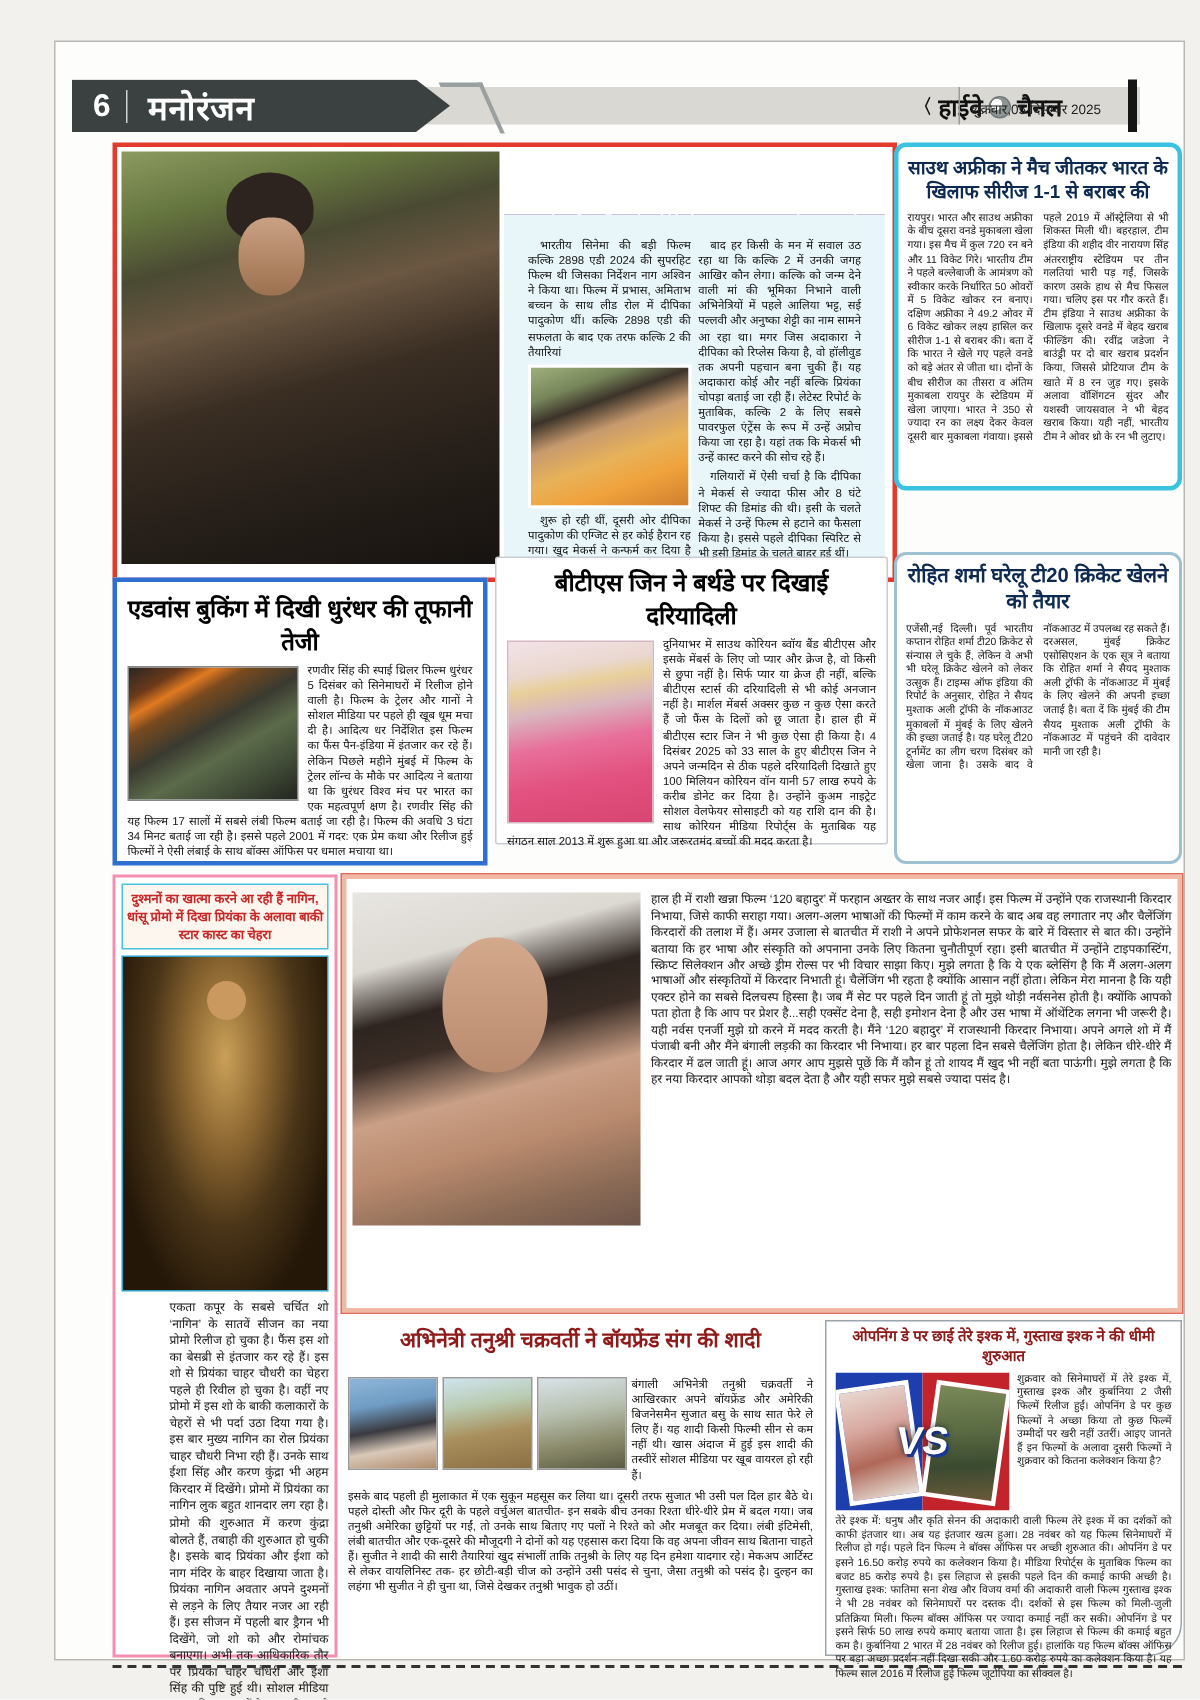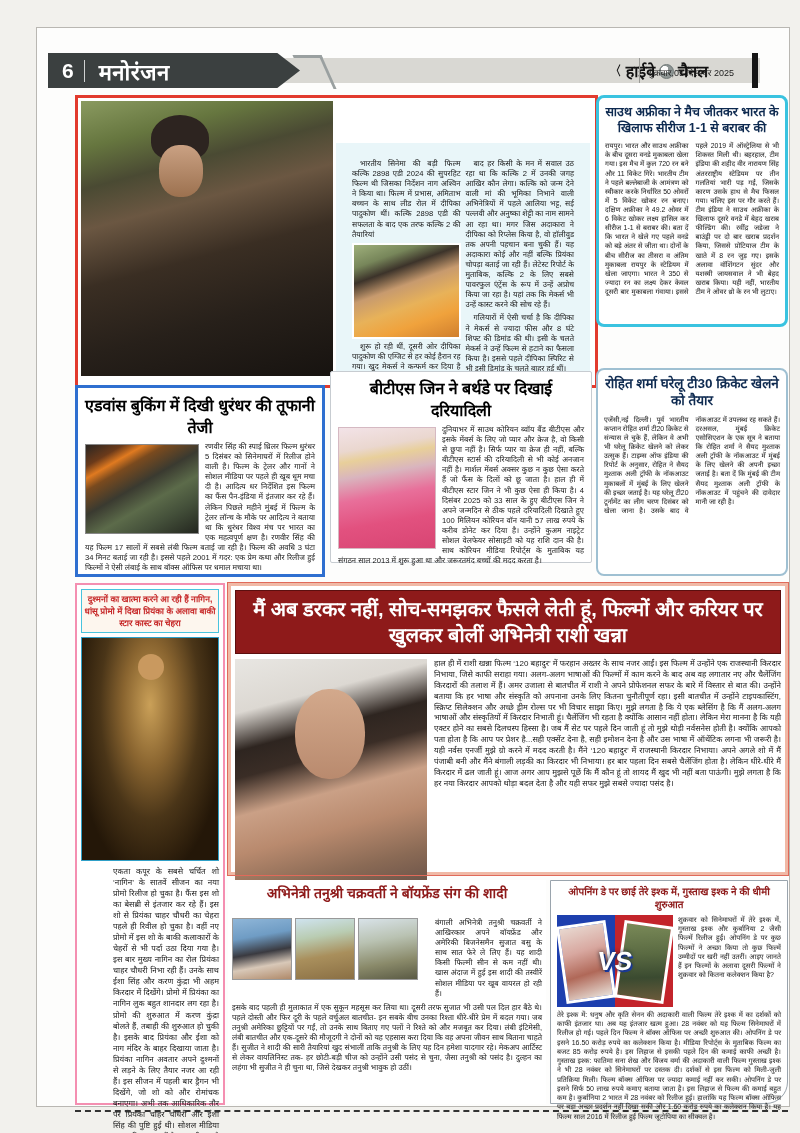--- a/index.html
+++ b/index.html
@@ -56,21 +56,21 @@
   .rashi-txt{flex:1;font-size:8px;line-height:1.36;text-align:justify;}
   
   .box-naagin{left:75px;top:583px;width:150px;height:522px;border:2px solid #f48fb1;background:#fff;box-sizing:border-box;padding:4px;}
   .naagin-head{border:1px solid #49c3dd;color:#c62828;background:#fdf6ee;font-size:8.6px;font-weight:bold;text-align:center;line-height:1.4;padding:3px 2px;}
   .naagin-photo{margin-top:4px;width:100%;height:224px;border:1px solid #2fa0c8;box-sizing:border-box;background:radial-gradient(ellipse at 50% 30%,#caa058 0%,#8a6530 28%,#4a3518 52%,#241708 80%);}
   .naagin-photo:before{content:"";position:absolute;margin-left:56px;margin-top:16px;width:26px;height:26px;border-radius:50%;background:#c9995f;}
   .naagin-txt{margin-top:5px;font-size:8px;line-height:1.38;text-align:justify;margin-left:32px;}
   
   .box-tanu{left:228px;top:880px;width:318px;height:224px;background:#fff;box-sizing:border-box;padding:2px 4px;}
   .tanu-head{font-size:14px;font-weight:bold;color:#8e1a1a;text-align:center;margin:1px 0 4px;}
-  .tanu-row{display:flex;gap:17px;margin-top:16px;}
+  .tanu-row{display:flex;gap:3px;margin-top:16px;}
   .tanu-strip{display:flex;gap:3px;}
   .tanu-ph{width:58px;height:60px;border:1px solid #999;}
   .tanu-ph1{background:linear-gradient(170deg,#8fb6d8 0%,#6f9cc4 30%,#3a3a40 55%,#d8c8b8 75%,#b08a6a 100%);}
   .tanu-ph2{background:linear-gradient(170deg,#cfe3ef 0%,#b9ccb2 30%,#a98f5c 60%,#8a6f44 100%);}
   .tanu-ph3{background:linear-gradient(170deg,#d8e2e8 0%,#b9c2b2 35%,#8a8a6a 70%,#5a5a44 100%);}
   .tanu-intro{flex:1;}
   .tanu-body{margin-top:4px;}
   
   .box-bo{left:550px;top:880px;width:238px;height:224px;border:1px solid #9aa4ad;border-radius:0 0 22px 0;background:#fff;box-sizing:border-box;padding:3px 6px;}
   .bo-head{font-size:10px;font-weight:bold;color:#8e1a1a;text-align:center;margin:1px 0 4px;line-height:1.3;}
@@ -124,21 +124,21 @@
     </div>
   </div>
 </div>
 
 <div class="abs box-cricket">
   <div class="cricket-head">साउथ अफ्रीका ने मैच जीतकर भारत के खिलाफ सीरीज 1-1 से बराबर की</div>
   <div class="twocol tiny">रायपुर। भारत और साउथ अफ्रीका के बीच दूसरा वनडे मुकाबला खेला गया। इस मैच में कुल 720 रन बने और 11 विकेट गिरे। भारतीय टीम ने पहले बल्लेबाजी के आमंत्रण को स्वीकार करके निर्धारित 50 ओवरों में 5 विकेट खोकर रन बनाए। दक्षिण अफ्रीका ने 49.2 ओवर में 6 विकेट खोकर लक्ष्य हासिल कर सीरीज 1-1 से बराबर की। बता दें कि भारत ने खेले गए पहले वनडे को बड़े अंतर से जीता था। दोनों के बीच सीरीज का तीसरा व अंतिम मुकाबला रायपुर के स्टेडियम में खेला जाएगा। भारत ने 350 से ज्यादा रन का लक्ष्य देकर केवल दूसरी बार मुकाबला गंवाया। इससे पहले 2019 में ऑस्ट्रेलिया से भी शिकस्त मिली थी। बहरहाल, टीम इंडिया की शहीद वीर नारायण सिंह अंतरराष्ट्रीय स्टेडियम पर तीन गलतियां भारी पड़ गईं, जिसके कारण उसके हाथ से मैच फिसल गया। चलिए इस पर गौर करते हैं। टीम इंडिया ने साउथ अफ्रीका के खिलाफ दूसरे वनडे में बेहद खराब फील्डिंग की। रवींद्र जडेजा ने बाउंड्री पर दो बार खराब प्रदर्शन किया, जिससे प्रोटियाज टीम के खाते में 8 रन जुड़ गए। इसके अलावा वॉशिंगटन सुंदर और यशस्वी जायसवाल ने भी बेहद खराब किया। यही नहीं, भारतीय टीम ने ओवर थ्रो के रन भी लुटाए।</div>
 </div>
 
 <div class="abs box-rohit">
-  <div class="rohit-head">रोहित शर्मा घरेलू टी30 क्रिकेट खेलने को तैयार</div>
+  <div class="rohit-head">रोहित शर्मा घरेलू टी20 क्रिकेट खेलने को तैयार</div>
   <div class="twocol tiny">एजेंसी,नई दिल्ली। पूर्व भारतीय कप्तान रोहित शर्मा टी20 क्रिकेट से संन्यास ले चुके हैं, लेकिन वे अभी भी घरेलू क्रिकेट खेलने को लेकर उत्सुक हैं। टाइम्स ऑफ इंडिया की रिपोर्ट के अनुसार, रोहित ने सैयद मुश्ताक अली ट्रॉफी के नॉकआउट मुकाबलों में मुंबई के लिए खेलने की इच्छा जताई है। यह घरेलू टी20 टूर्नामेंट का लीग चरण दिसंबर को खेला जाना है। उसके बाद वे नॉकआउट में उपलब्ध रह सकते हैं। दरअसल, मुंबई क्रिकेट एसोसिएशन के एक सूत्र ने बताया कि रोहित शर्मा ने सैयद मुश्ताक अली ट्रॉफी के नॉकआउट में मुंबई के लिए खेलने की अपनी इच्छा जताई है। बता दें कि मुंबई की टीम सैयद मुश्ताक अली ट्रॉफी के नॉकआउट में पहुंचने की दावेदार मानी जा रही है।</div>
 </div>
 
 <div class="abs box-dhu">
   <div class="dhu-head">एडवांस बुकिंग में दिखी धुरंधर की तूफानी तेजी</div>
   <div class="clearfix">
     <div class="dhu-photo"></div>
     <div class="jtxt">रणवीर सिंह की स्पाई थ्रिलर फिल्म धुरंधर 5 दिसंबर को सिनेमाघरों में रिलीज होने वाली है। फिल्म के ट्रेलर और गानों ने सोशल मीडिया पर पहले ही खूब धूम मचा दी है। आदित्य धर निर्देशित इस फिल्म का फैंस पैन-इंडिया में इंतजार कर रहे हैं। लेकिन पिछले महीने मुंबई में फिल्म के ट्रेलर लॉन्च के मौके पर आदित्य ने बताया था कि धुरंधर विश्व मंच पर भारत का एक महत्वपूर्ण क्षण है। रणवीर सिंह की यह फिल्म 17 सालों में सबसे लंबी फिल्म बताई जा रही है। फिल्म की अवधि 3 घंटा 34 मिनट बताई जा रही है। इससे पहले 2001 में गदर: एक प्रेम कथा और रिलीज हुई फिल्मों ने ऐसी लंबाई के साथ बॉक्स ऑफिस पर धमाल मचाया था।</div>
   </div>
 </div>
@@ -154,21 +154,20 @@
 <div class="abs box-naagin">
   <div class="naagin-head">दुश्मनों का खात्मा करने आ रही हैं नागिन, धांसू प्रोमो में दिखा प्रियंका के अलावा बाकी स्टार कास्ट का चेहरा</div>
   <div class="naagin-photo"></div>
   <div class="naagin-txt">
     <span>एकता कपूर के सबसे चर्चित शो ‘नागिन’ के सातवें सीजन का नया प्रोमो रिलीज हो चुका है। फैंस इस शो का बेसब्री से इंतजार कर रहे हैं। इस शो से प्रियंका चाहर चौधरी का चेहरा पहले ही रिवील हो चुका है। वहीं नए प्रोमो में इस शो के बाकी कलाकारों के चेहरों से भी पर्दा उठा दिया गया है। इस बार मुख्य नागिन का रोल प्रियंका चाहर चौधरी निभा रही हैं। उनके साथ ईशा सिंह और करण कुंद्रा भी अहम किरदार में दिखेंगे। प्रोमो में प्रियंका का नागिन लुक बहुत शानदार लग रहा है। प्रोमो की शुरुआत में करण कुंद्रा बोलते हैं, तबाही की शुरुआत हो चुकी है। इसके बाद प्रियंका और ईशा को नाग मंदिर के बाहर दिखाया जाता है।</span>
     <span>प्रियंका नागिन अवतार अपने दुश्मनों से लड़ने के लिए तैयार नजर आ रही हैं। इस सीजन में पहली बार ड्रैगन भी दिखेंगे, जो शो को और रोमांचक बनाएगा। अभी तक आधिकारिक तौर पर प्रियंका चाहर चौधरी और ईशा सिंह की पुष्टि हुई थी। सोशल मीडिया पर बाकी कलाकारों के नाम भी सामने आए। लेकिन इस नए प्रोमो से बाकी स्टार कास्ट के नाम और लुक से पर्दा उठ गया है।</span>
   </div>
 </div>
 
 <div class="abs box-rashi">
-  <div class="rashi-head">मैं अब डरकर नहीं, सोच-समझकर फैसले लेती हूं, फिल्मों और करियर पर खुलकर बोलीं अभिनेत्री राशी खन्ना</div>
   <div class="rashi-row">
     <div class="rashi-photo"></div>
     <div class="rashi-txt">हाल ही में राशी खन्ना फिल्म ‘120 बहादुर’ में फरहान अख्तर के साथ नजर आईं। इस फिल्म में उन्होंने एक राजस्थानी किरदार निभाया, जिसे काफी सराहा गया। अलग-अलग भाषाओं की फिल्मों में काम करने के बाद अब वह लगातार नए और चैलेंजिंग किरदारों की तलाश में हैं। अमर उजाला से बातचीत में राशी ने अपने प्रोफेशनल सफर के बारे में विस्तार से बात की। उन्होंने बताया कि हर भाषा और संस्कृति को अपनाना उनके लिए कितना चुनौतीपूर्ण रहा। इसी बातचीत में उन्होंने टाइपकास्टिंग, स्क्रिप्ट सिलेक्शन और अच्छे ड्रीम रोल्स पर भी विचार साझा किए। मुझे लगता है कि ये एक ब्लेसिंग है कि मैं अलग-अलग भाषाओं और संस्कृतियों में किरदार निभाती हूं। चैलेंजिंग भी रहता है क्योंकि आसान नहीं होता। लेकिन मेरा मानना है कि यही एक्टर होने का सबसे दिलचस्प हिस्सा है। जब मैं सेट पर पहले दिन जाती हूं तो मुझे थोड़ी नर्वसनेस होती है। क्योंकि आपको पता होता है कि आप पर प्रेशर है...सही एक्सेंट देना है, सही इमोशन देना है और उस भाषा में ऑथेंटिक लगना भी जरूरी है। यही नर्वस एनर्जी मुझे ग्रो करने में मदद करती है। मैंने ‘120 बहादुर’ में राजस्थानी किरदार निभाया। अपने अगले शो में मैं पंजाबी बनी और मैंने बंगाली लड़की का किरदार भी निभाया। हर बार पहला दिन सबसे चैलेंजिंग होता है। लेकिन धीरे-धीरे मैं किरदार में ढल जाती हूं। आज अगर आप मुझसे पूछें कि मैं कौन हूं तो शायद मैं खुद भी नहीं बता पाऊंगी। मुझे लगता है कि हर नया किरदार आपको थोड़ा बदल देता है और यही सफर मुझे सबसे ज्यादा पसंद है।</div>
   </div>
 </div>
 
 <div class="abs box-tanu">
   <div class="tanu-head">अभिनेत्री तनुश्री चक्रवर्ती ने बॉयफ्रेंड संग की शादी</div>
   <div class="tanu-row">
     <div class="tanu-strip">

